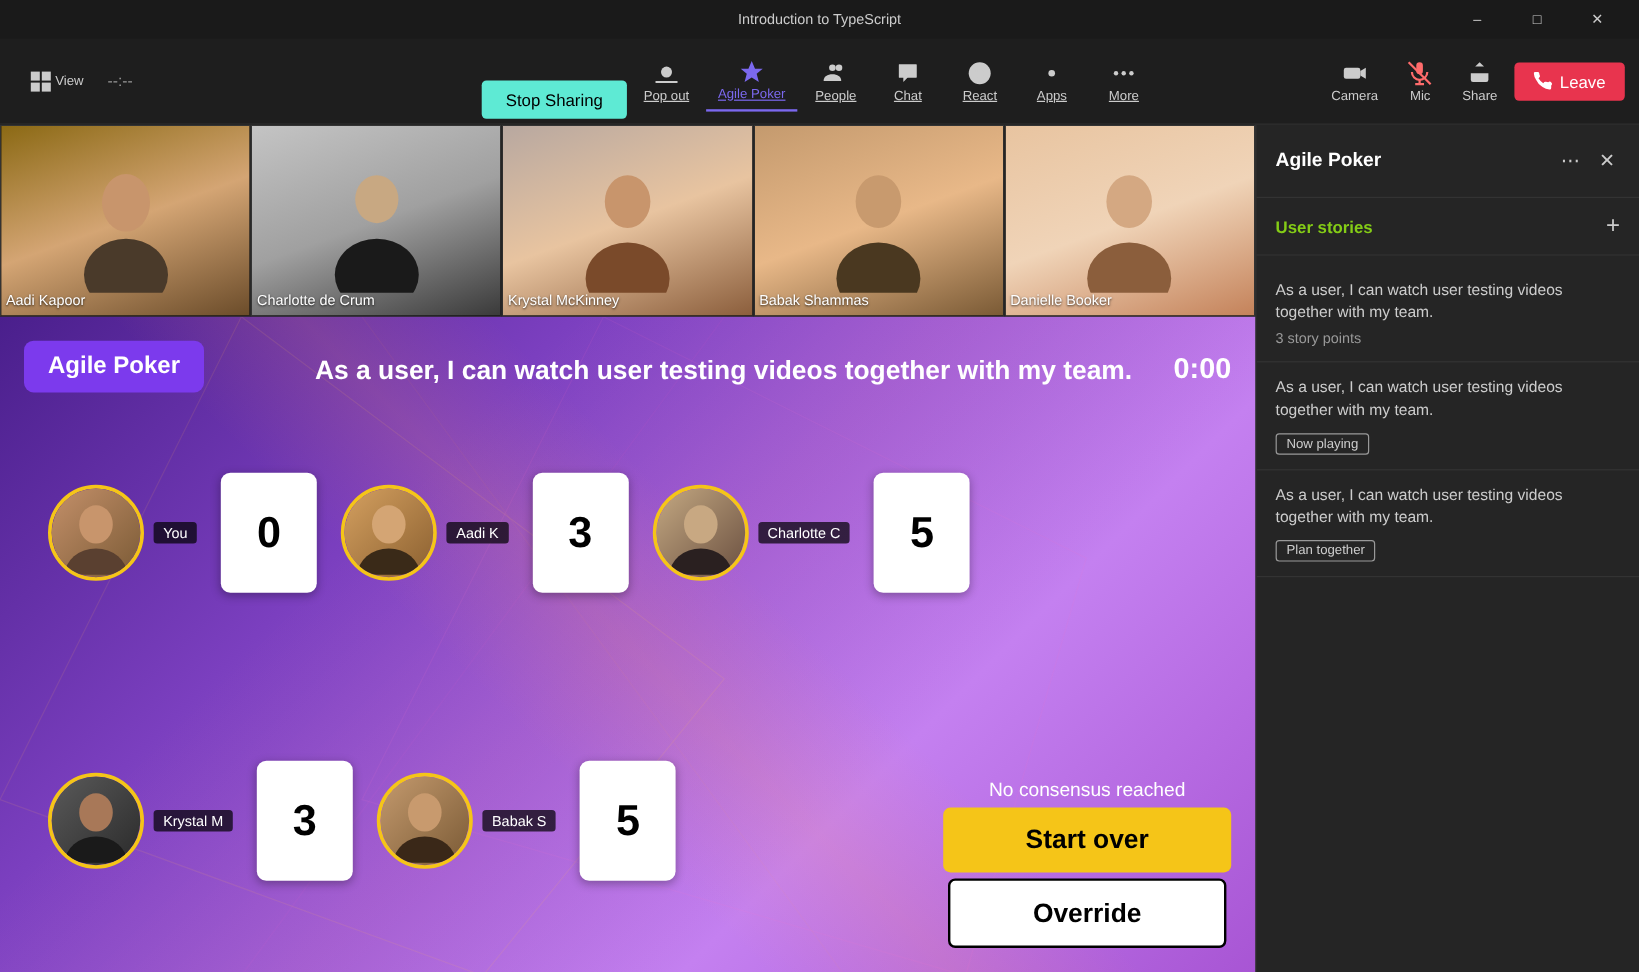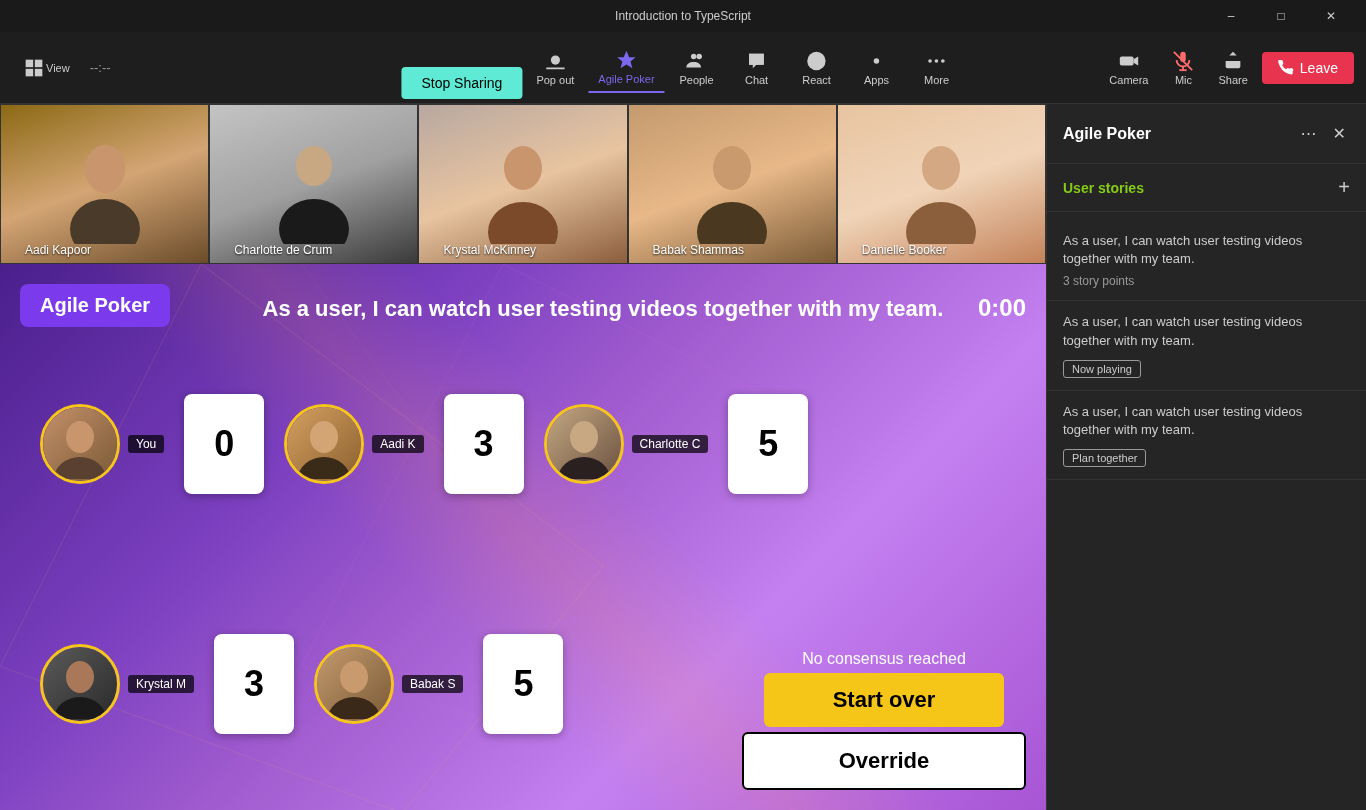--- a/index.html
+++ b/index.html
@@ -36,21 +36,21 @@
     }
     .view-btn svg { width: 20px; height: 20px; }
 
     .stop-sharing-btn {
       background: #5eead4; color: #000; border: none; padding: 8px 20px;
       border-radius: 4px; font-size: 14px; cursor: pointer; font-weight: 400; margin-top: 30px;
     }
 
     .toolbar-icon-btn {
       display: flex; flex-direction: column; align-items: center; gap: 2px;
-      padding: 6px 10px; cursor: pointer; border: none; background: transparent; color: #ccc; font-size: 11px; min-width: 56px;
+      padding: 6px 10px; cursor: pointer; border: none; background: transparent; color: #ccc; font-size: 11px; min-width: 56px; text-decoration: underline;
     }
     .toolbar-icon-btn.active { color: #7b68ee; border-bottom: 2px solid #7b68ee; }
     .toolbar-icon-btn svg { width: 22px; height: 22px; }
 
     .camera-btn, .mic-btn, .share-btn {
       display: flex; flex-direction: column; align-items: center; gap: 2px;
       padding: 6px 10px; cursor: pointer; border: none; background: transparent; color: #ccc; font-size: 11px;
     }
     .camera-btn svg, .mic-btn svg, .share-btn svg { width: 22px; height: 22px; }
     .mic-btn { color: #ff6b6b; }
@@ -88,21 +88,21 @@
     .video-thumb-bg {
       width: 100%;
       height: 100%;
       display: flex;
       align-items: center;
       justify-content: center;
     }
     .video-person-name {
       position: absolute;
       bottom: 6px;
-      left: 24px;
+      left: 4px;
       font-size: 12px;
       color: #fff;
       text-shadow: 0 1px 2px rgba(0,0,0,0.8);
     }
 
     
     .game-area {
       flex: 1;
       background: linear-gradient(135deg, #4a1f8c 0%, #7b3fbf 30%, #9b5fd8 50%, #c480f0 70%, #a855d4 100%);
       position: relative;
@@ -236,21 +236,21 @@
 
     .override-btn {
       background: #fff;
       color: #000;
       border: 2px solid #000;
       padding: 14px 60px;
       border-radius: 6px;
       font-size: 22px;
       font-weight: 700;
       cursor: pointer;
-      width: 284px;
+      width: 232px;
     }
 
     
     .right-panel {
       width: 320px;
       background: #252525;
       border-left: 1px solid #333;
       display: flex;
       flex-direction: column;
     }

